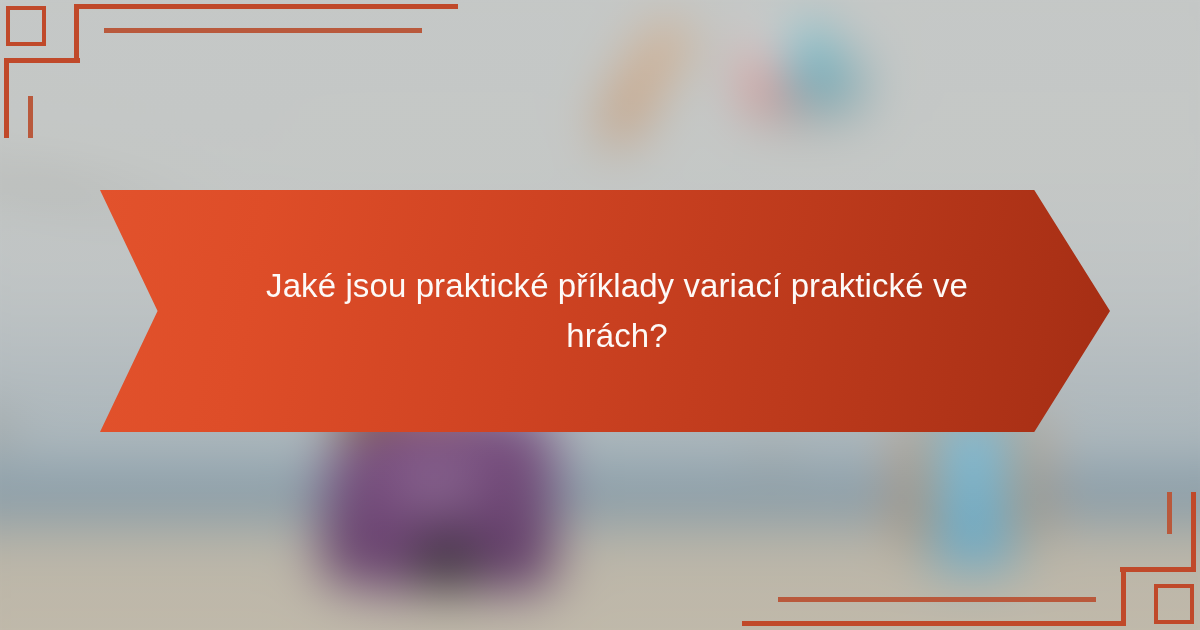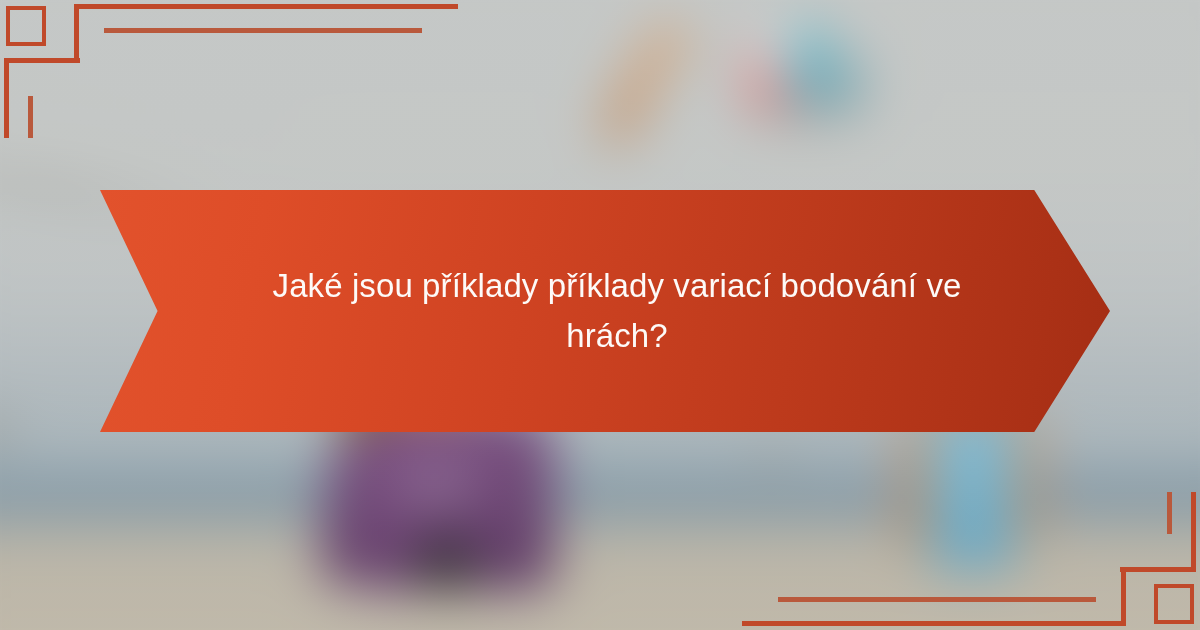--- a/index.html
+++ b/index.html
@@ -255,18 +255,18 @@
     <div class="fr-line h-outer"></div>
     <div class="fr-line soft h-inner"></div>
     <div class="fr-line v-outer"></div>
     <div class="fr-line h-join"></div>
     <div class="fr-line v-left"></div>
     <div class="fr-line soft v-second"></div>
   </div>
 
   <div class="banner">
     <div class="banner-text">
-      <span>Jaké jsou příklady příklady variací bodování</span>
+      <span>Jaké jsou praktické příklady variací praktické</span>
       <span>ve hrách?</span>
     </div>
   </div>
 
 </div>
 
 </body></html>

